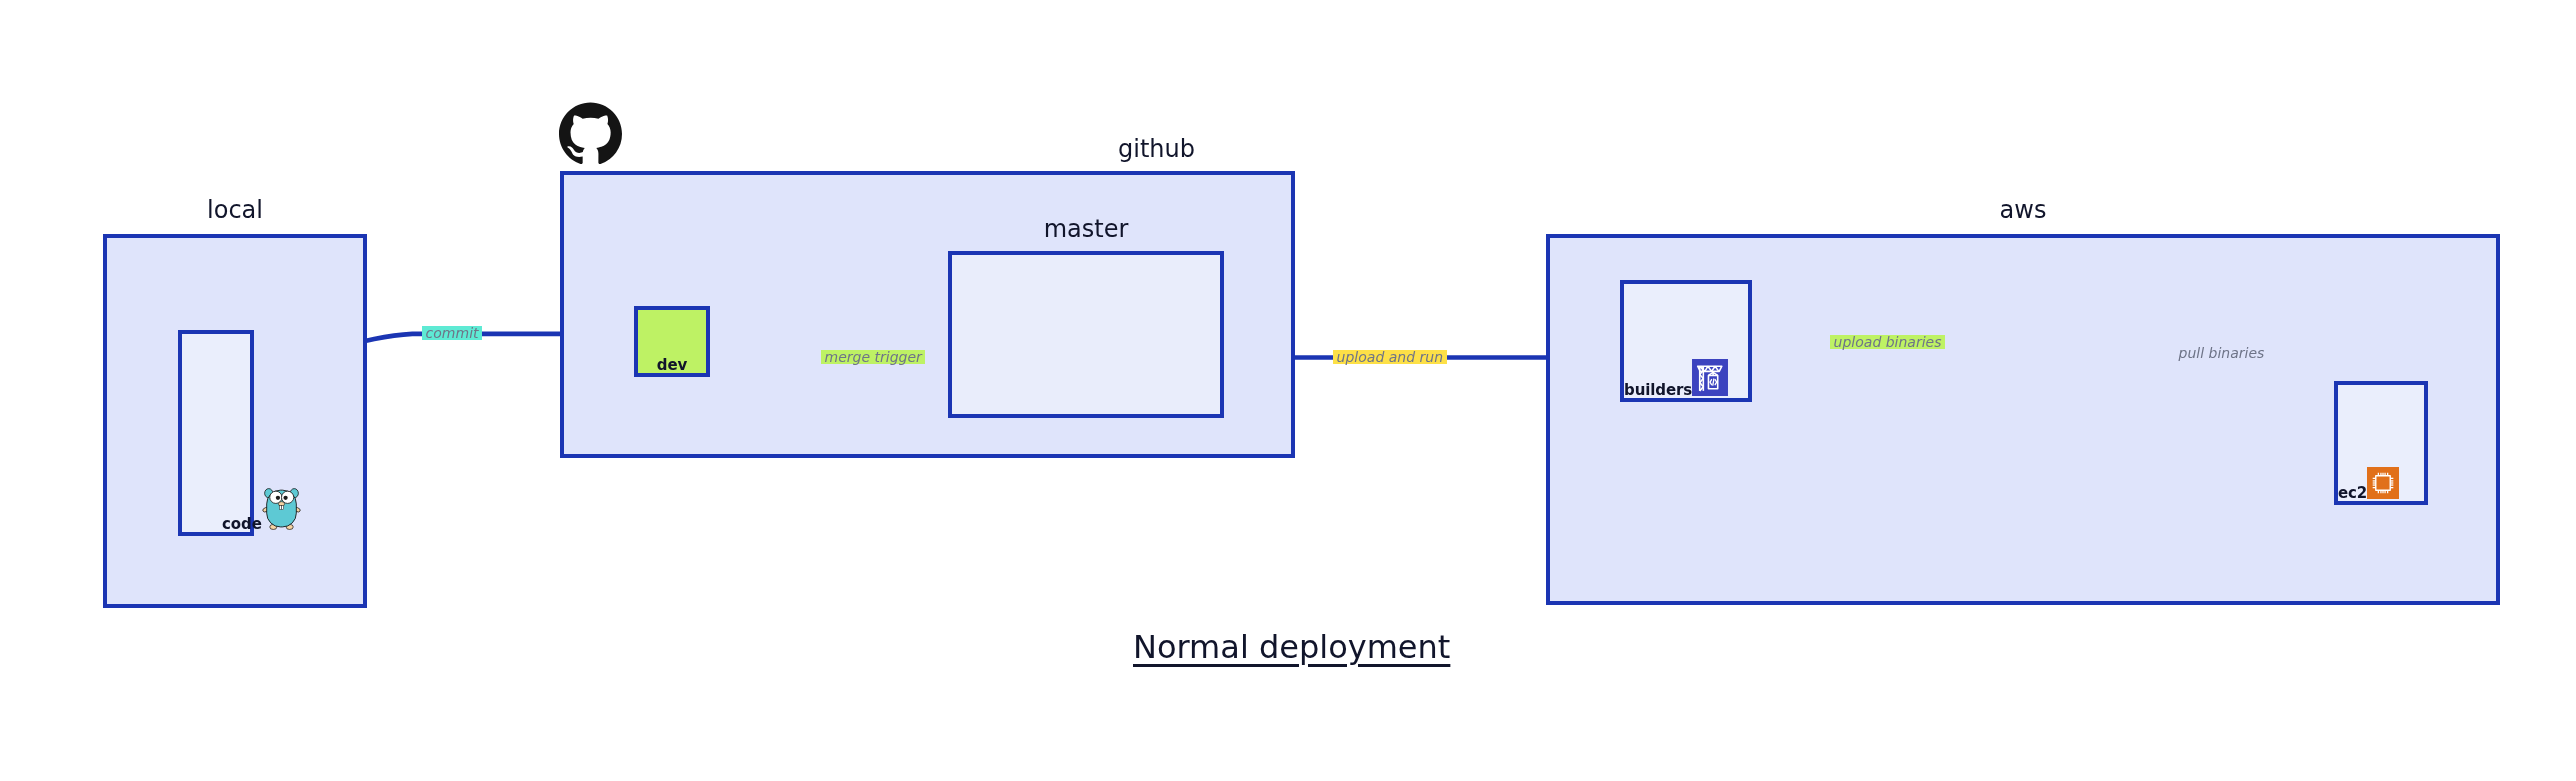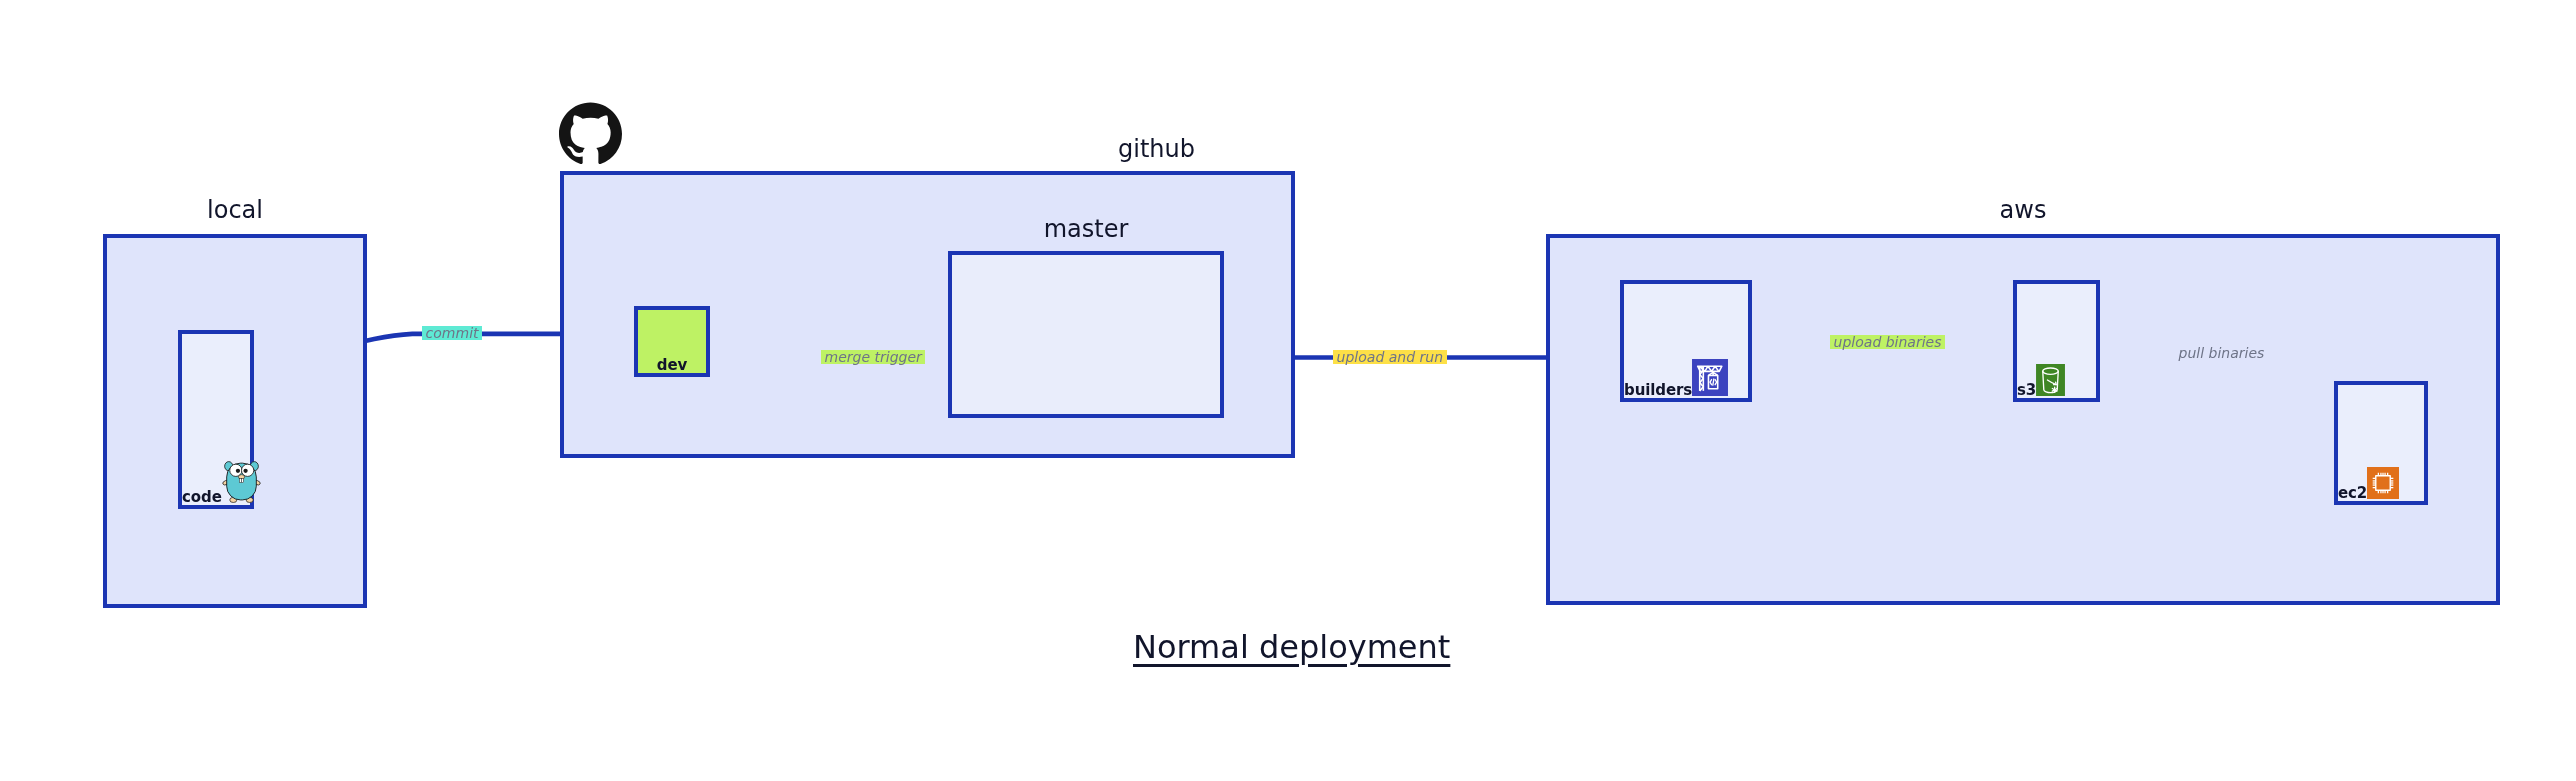--- a/index.html
+++ b/index.html
@@ -116,21 +116,21 @@
 
     <path d="M 3402,665 L 3902,665" fill="none" stroke="#1b35b3" stroke-width="9" marker-end="url(#arrowhead)"></path>
 
     <path d="M 4077,665 C 4180,665 4240,690 4290,700 C 4360,712 4420,760 4525,806" fill="none" stroke="#1b35b3" stroke-width="9" marker-end="url(#arrowhead)"></path>
   </svg>
 
   <div class="abs group-label" style="left:103px; top:198px; width:264px;">local</div>
 
   <div class="abs group-box" style="left:103px; top:234px; width:264px; height:374px;"></div>
 
-  <div class="abs node-box" style="left:178px; top:330px; width:76px; height:179px; padding-top:9.3px;">
+  <div class="abs node-box" style="left:178px; top:330px; width:76px; height:206px; padding-top:9.3px;padding-left:40px;">
     <span class="node-label">code</span>
 
     <span class="icon-tile" style="margin-top:7.2px;">
       <svg width="39" height="47" viewBox="0 0 76 92" xmlns="http://www.w3.org/2000/svg">
 
         <ellipse cx="13" cy="20" rx="8" ry="9" fill="#5dc9d4" stroke="#1c1c1c" stroke-width="1.6"></ellipse>
         <ellipse cx="63" cy="20" rx="8" ry="9" fill="#5dc9d4" stroke="#1c1c1c" stroke-width="1.6"></ellipse>
 
         <ellipse cx="8" cy="52" rx="7" ry="4" fill="#f6d3a2" stroke="#1c1c1c" stroke-width="1.4" transform="rotate(-22 8 52)"></ellipse>
         <ellipse cx="68" cy="52" rx="7" ry="4" fill="#f6d3a2" stroke="#1c1c1c" stroke-width="1.4" transform="rotate(22 68 52)"></ellipse>
@@ -214,43 +214,20 @@
           <path d="M38 40 L35 45 L38 50"></path>
           <path d="M45 40 L48 45 L45 50"></path>
           <path d="M42.5 39 L40.5 51"></path>
         </g>
       </svg>
     </span>
   </div>
 
   <div class="abs edge-label" style="left:1830px; top:335px; background:#bef264; padding:0 3.6px;">upload binaries</div>
 
-  <div class="abs node-box" style="left:2013px; top:280px; width:87px; height:122px; padding-top:8.2px;">
-    <span class="node-label">s3</span>
-    <span class="icon-tile" style="margin-top:6.7px;">
-      <svg width="29" height="32" viewBox="0 0 56 62" xmlns="http://www.w3.org/2000/svg">
-        <rect x="0" y="0" width="56" height="62" fill="#3f8624"></rect>
-        <g fill="none" stroke="#ffffff" stroke-width="2.6" stroke-linecap="round" stroke-linejoin="round">
-
-          <path d="M13 14 L15 50 C 15 53 22 55.5 28 55.5 C 34 55.5 41 53 41 50 L43 14"></path>
-
-          <ellipse cx="28" cy="14" rx="15" ry="6.2"></ellipse>
-
-          <path d="M22 31 C 28 35 34 38 39 40"></path>
-          <path d="M39 40 L34 40 M39 40 L38 35"></path>
-        </g>
-
-        <g stroke="#ffffff" stroke-width="2.4" stroke-linecap="round">
-          <path d="M36 45 L36 55"></path>
-          <path d="M31.5 47.5 L40.5 52.5"></path>
-          <path d="M40.5 47.5 L31.5 52.5"></path>
-        </g>
-      </svg>
-    </span>
-  </div>
 
   <div class="abs edge-label" style="left:2175px; top:346px; background:#dfe4fb; padding:0 3.6px;font-style:italic;">pull binaries</div>
 
   <div class="abs node-box" style="left:2334px; top:381px; width:94px; height:124px; padding-top:8.2px;">
     <span class="node-label">ec2</span>
     <span class="icon-tile" style="margin-top:6.7px;">
       <svg width="32" height="32" viewBox="0 0 62 62" xmlns="http://www.w3.org/2000/svg">
         <rect x="0" y="0" width="62" height="62" fill="#e1701a"></rect>
         <g fill="none" stroke="#ffffff" stroke-width="2.7" stroke-linejoin="round">
           <rect x="17" y="17" width="28" height="28"></rect>

